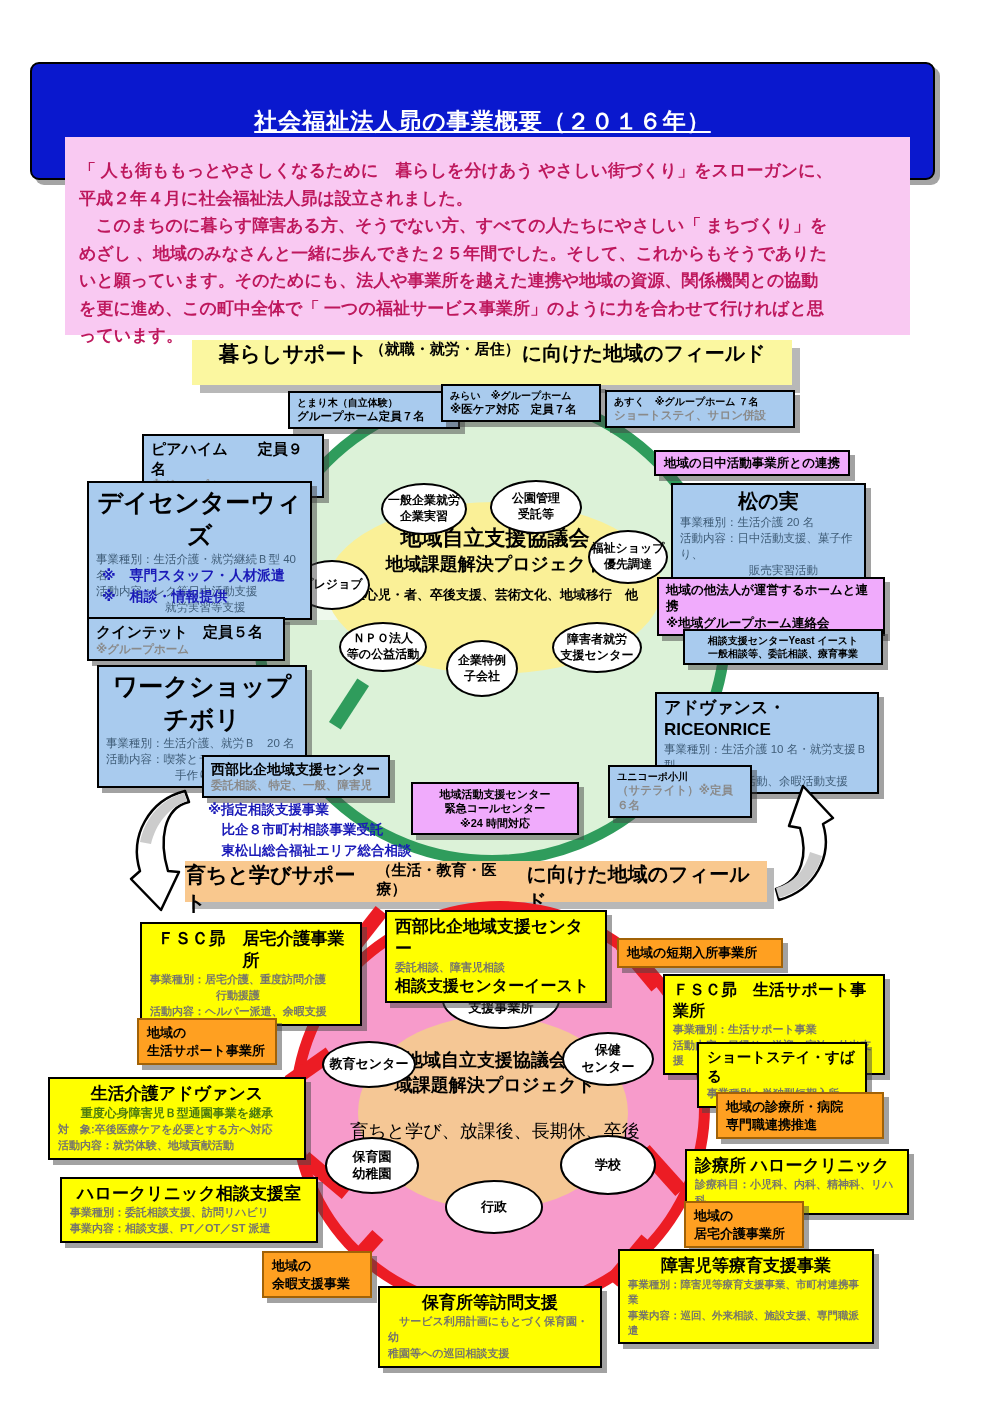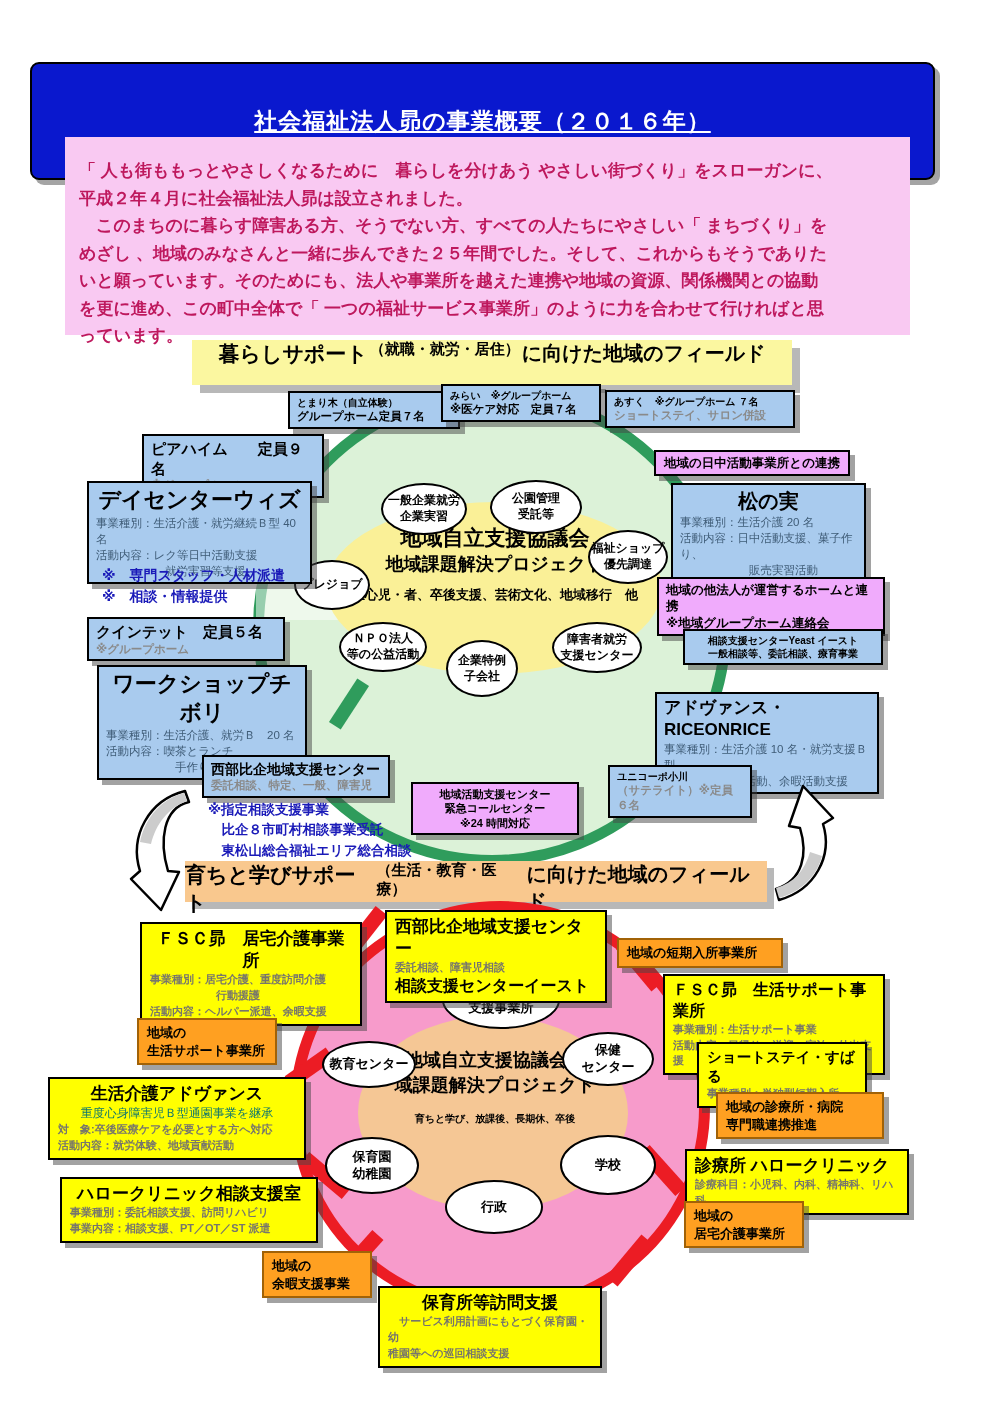--- a/index.html
+++ b/index.html
@@ -38,36 +38,36 @@
   .ellipse.lg{font-size:13px;}
 
   .bluebox{background:#A9CBEE;border:2px solid #000;box-shadow:5px 5px 0 rgba(70,70,70,.5);padding:3px 7px;}
   .cyanbox{background:#f0abfc;border:2px solid #000;box-shadow:5px 5px 0 rgba(70,70,70,.5);padding:3px 7px;}
   .ylwbox{background:#FFFF00;border:2px solid #000;box-shadow:5px 5px 0 rgba(70,70,70,.5);padding:4px 8px;}
   .orgbox{background:#FFA021;border:2px solid #a16207;box-shadow:5px 5px 0 rgba(70,70,70,.5);padding:4px 8px;
           font-weight:bold;font-size:13px;line-height:1.35;color:#000;}
 
   .bt{font-weight:bold;color:#000;font-size:10px;line-height:1.3;}
   .bt.md{font-size:15px;}
-  .bt.big{font-size:22px;}
+  .bt.big{font-size:25px;}
   .bt.big2{font-size:20px;}
   .bt.big3{font-size:17px;}
   .bs{font-size:11.5px;font-weight:bold;color:#000;line-height:1.3;}
   .bs.gy{color:#8a8a8a;}
   .bd{font-size:11.5px;color:#3F5C77;line-height:1.4;}
   .ydet{font-size:11px;color:#77766b;font-weight:bold;line-height:1.45;}
-  .ydark{font-size:12px;color:#0f766e;font-weight:normal;line-height:1.4;}
+  .ydark{font-size:12px;color:#4d7c0f;font-weight:bold;line-height:1.4;}
 
   .note{color:#1A1AB8;font-weight:bold;line-height:1.5;}
 
   .ctr1{font-weight:bold;color:#000;font-size:21px;line-height:1.35;}
   .ctr2{font-weight:bold;color:#000;font-size:18px;line-height:1.35;}
   .ctr3{font-weight:bold;color:#000;font-size:13px;margin-top:9px;}
   .gctr1{font-weight:bold;color:#000;font-size:18px;line-height:1.4;}
-  .gctr3{font-weight:bold;color:#000;font-size:10px;margin-top:14px;}
+  .gctr3{font-weight:normal;color:#000;font-size:18px;margin-top:21px;}
 </style>
 </head>
 <body>
 
 <div id="page">
 
   <div class="abs hdr" style="left:30px;top:62px;width:905px;height:118px">
     <div class="ttl">社会福祉法人昴の事業概要（２０１６年）</div>
   </div>
 
@@ -261,19 +261,24 @@
   </div>
   <div class="abs ylwbox" style="left:60px;top:1177px;width:258px">
     <div class="bt big3 c">ハロークリニック相談支援室</div>
     <div class="ydet pre">事業種別：委託相談支援、訪問リハビリ
 事業内容：相談支援、PT／OT／ST 派遣</div>
   </div>
   <div class="abs orgbox pre" style="left:684px;top:1201px;width:120px">地域の
 居宅介護事業所</div>
   <div class="abs orgbox pre" style="left:262px;top:1251px;width:110px">地域の
 余暇支援事業</div>
+  <div class="abs ylwbox" style="left:618px;top:1249px;width:256px">
+    <div class="bt big3 c">障害児等療育支援事業</div>
+    <div class="ydet pre" style="font-size:10.5px">事業種別：障害児等療育支援事業、市町村連携事業
+事業内容：巡回、外来相談、施設支援、専門職派遣</div>
+  </div>
   <div class="abs ylwbox" style="left:378px;top:1286px;width:224px">
     <div class="bt big3 c">保育所等訪問支援</div>
     <div class="ydet pre">　サービス利用計画にもとづく保育園・幼
 稚園等への巡回相談支援</div>
   </div>
 
 </div>
 
 </body></html>

